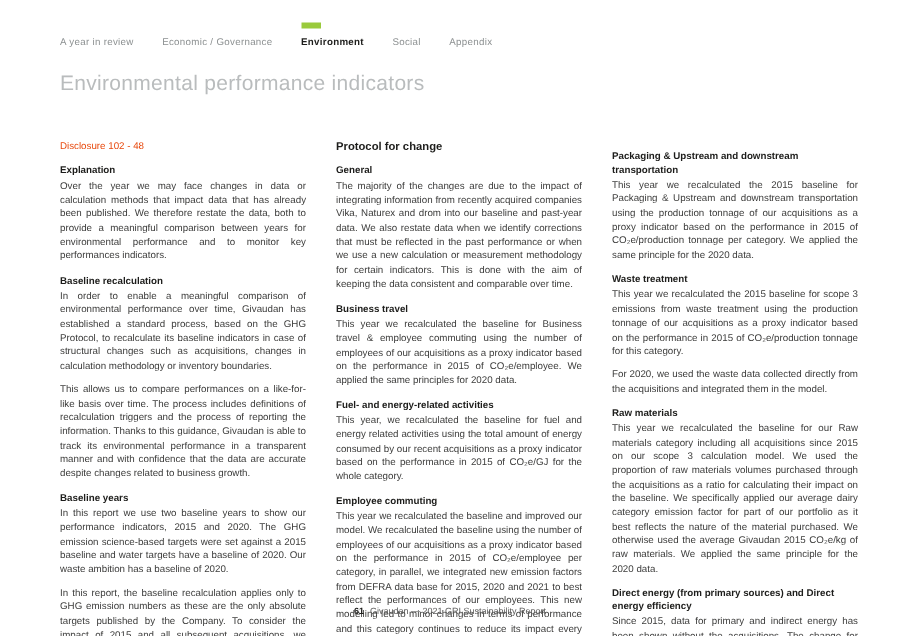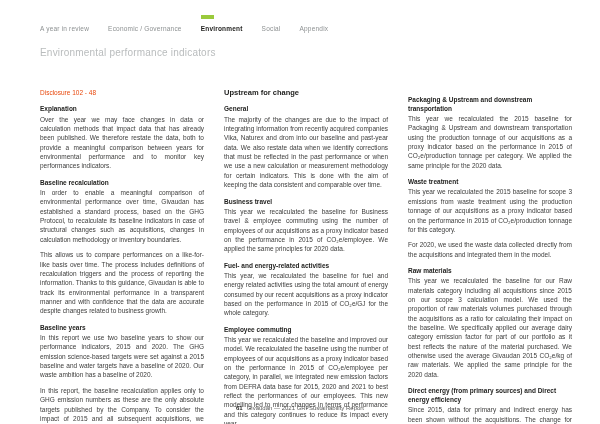--- a/index.html
+++ b/index.html
@@ -28,21 +28,21 @@
     position: absolute;
     top: -10px; left: 0;
     width: 13px; height: 4px;
     background: var(--accent-green, #9aca3c);
     display: block;
   }
 
   
   .page-title {
     margin-top: 15px;
-    font-size: 10px;
+    font-size: 14px;
     font-weight: normal;
     color: var(--title-gray, #b9bcbd);
     letter-spacing: 0.2px;
   }
 
   
   .columns { display: flex; gap: 20px; margin-top: 30px; }
   .col { flex: 1 1 0; font-size: 6.5px; line-height: 1.44; color: var(--text-dark, #3c3c3b); }
   .col > :first-child { margin-top: 0; }
 
@@ -121,21 +121,21 @@
         <h3 class="block subhead">Explanation</h3>
         <p class="block para">Over the year we may face changes in data or calculation methods that impact data that has already been published. We therefore restate the data, both to provide a meaningful comparison between years for environmental performance and to monitor key performances indicators.</p>
         <h3 class="block subhead">Baseline recalculation</h3>
         <p class="block para">In order to enable a meaningful comparison of environmental performance over time, Givaudan has established a standard process, based on the GHG Protocol, to recalculate its baseline indicators in case of structural changes such as acquisitions, changes in calculation methodology or inventory boundaries.</p>
         <p class="block para">This allows us to compare performances on a like-for-like basis over time. The process includes definitions of recalculation triggers and the process of reporting the information. Thanks to this guidance, Givaudan is able to track its environmental performance in a transparent manner and with confidence that the data are accurate despite changes related to business growth.</p>
         <h3 class="block subhead">Baseline years</h3>
         <p class="block para">In this report we use two baseline years to show our performance indicators, 2015 and 2020. The GHG emission science-based targets were set against a 2015 baseline and water targets have a baseline of 2020. Our waste ambition has a baseline of 2020.</p>
         <p class="block para">In this report, the baseline recalculation applies only to GHG emission numbers as these are the only absolute targets published by the Company. To consider the impact of 2015 and all subsequent acquisitions, we recalculated the 2015 baseline.</p>
       </div>
     <div class="col" id="col-1">
-        <h2 class="block heading">Upstream for change</h2>
+        <h2 class="block heading">Protocol for change</h2>
         <h3 class="block subhead">General</h3>
         <p class="block para">The majority of the changes are due to the impact of integrating information from recently acquired companies Vika, Naturex and drom into our baseline and past-year data. We also restate data when we identify corrections that must be reflected in the past performance or when we use a new calculation or measurement methodology for certain indicators. This is done with the aim of keeping the data consistent and comparable over time.</p>
         <h3 class="block subhead">Business travel</h3>
         <p class="block para">This year we recalculated the baseline for Business travel &amp; employee commuting using the number of employees of our acquisitions as a proxy indicator based on the performance in 2015 of CO₂e/employee. We applied the same principles for 2020 data.</p>
         <h3 class="block subhead">Fuel- and energy-related activities</h3>
         <p class="block para">This year, we recalculated the baseline for fuel and energy related activities using the total amount of energy consumed by our recent acquisitions as a proxy indicator based on the performance in 2015 of CO₂e/GJ for the whole category.</p>
         <h3 class="block subhead">Employee commuting</h3>
         <p class="block para">This year we recalculated the baseline and improved our model. We recalculated the baseline using the number of employees of our acquisitions as a proxy indicator based on the performance in 2015 of CO₂e/employee per category, in parallel, we integrated new emission factors from DEFRA data base for 2015, 2020 and 2021 to best reflect the performances of our employees. This new modelling led to minor changes in terms of performance and this category continues to reduce its impact every year.</p>
       </div>
     <div class="col" id="col-2">

